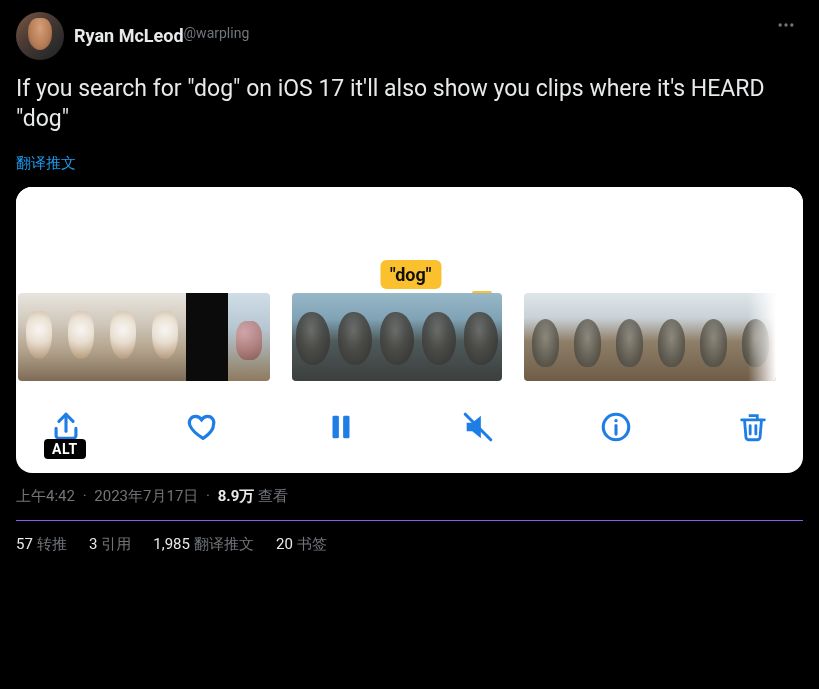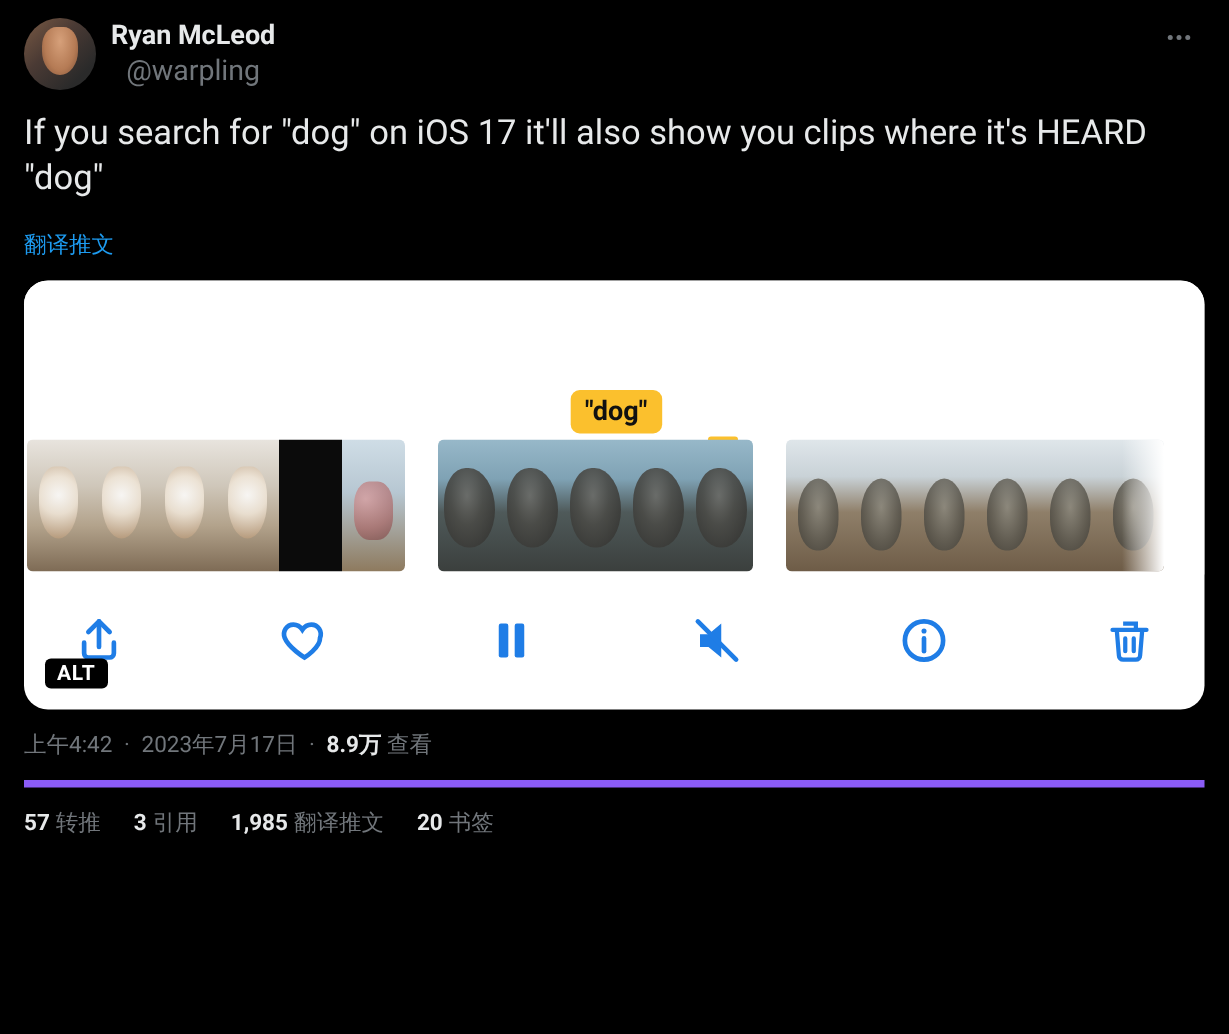--- a/index.html
+++ b/index.html
@@ -33,23 +33,23 @@
     overflow: hidden;
     flex-shrink: 0;
   }
   .avatar-face {
     position: absolute;
     top: 6px; left: 12px;
     width: 24px; height: 32px;
     background: radial-gradient(ellipse at 50% 30%, #d6a07a 0%, #b57b55 60%, #7a4f36 100%);
     border-radius: 40% 40% 50% 50%;
   }
-  .author-names { display: flex; flex-direction: column; line-height: 1.25; }
+  .author-names { display: flex; line-height: 1.25; }
   .display-name { font-weight: 700; font-size: 18px; color: #e7e9ea; }
-  .handle { font-size: 19px; color: #71767b; text-align: center; }
+  .handle { font-size: 14px; color: #71767b; text-align: center; }
 
   .more-btn {
     width: 34px; height: 34px;
     display: flex; align-items: center; justify-content: center;
     color: #71767b;
     cursor: pointer;
     border-radius: 50%;
     margin-top: -4px;
   }
   .more-btn svg { width: 20px; height: 20px; }
@@ -211,50 +211,50 @@
     justify-content: center;
     cursor: pointer;
   }
   .tool-btn svg { width: 34px; height: 34px; stroke: currentColor; fill: none; stroke-width: 2.2; }
   .tool-btn.pause svg { fill: currentColor; stroke: none; }
   .tool-btn.mute svg { fill: currentColor; stroke: none; }
   .tool-btn.trash svg { stroke-width: 2; }
 
   .alt-badge {
     position: absolute;
-    left: 14px;
+    left: 28px;
     bottom: 14px;
     background: #000;
     color: #fff;
     font-size: 14px;
     font-weight: 700;
     padding: 2px 8px;
     border-radius: 4px;
     letter-spacing: 0.5px;
   }
 
   .meta-row {
     margin-top: 14px;
     font-size: 15px;
     color: #71767b;
     padding-bottom: 14px;
-    border-bottom: 5px solid #8b5cf6;
+    border-bottom: 1px solid #8b5cf6;
   }
   .meta-row .sep { margin: 0 4px; }
   .meta-row .bold { font-weight: 700; color: #e7e9ea; }
 
   .stats-row {
     display: flex;
     gap: 22px;
     margin-top: 14px;
     font-size: 15px;
     padding-bottom: 14px;
   }
   .stat { color: #71767b; cursor: pointer; }
-  .stat .num { font-weight: 700; color: #e7e9ea; margin-right: 4px; text-align: right; }
+  .stat .num { font-weight: 400; color: #e7e9ea; margin-right: 4px; text-align: right; }
 </style>
 </head>
 <body>
 
 <div class="tweet">
 
   <div class="tweet-header">
     <div class="author">
       <div class="avatar">
         <div class="avatar-face"></div>

